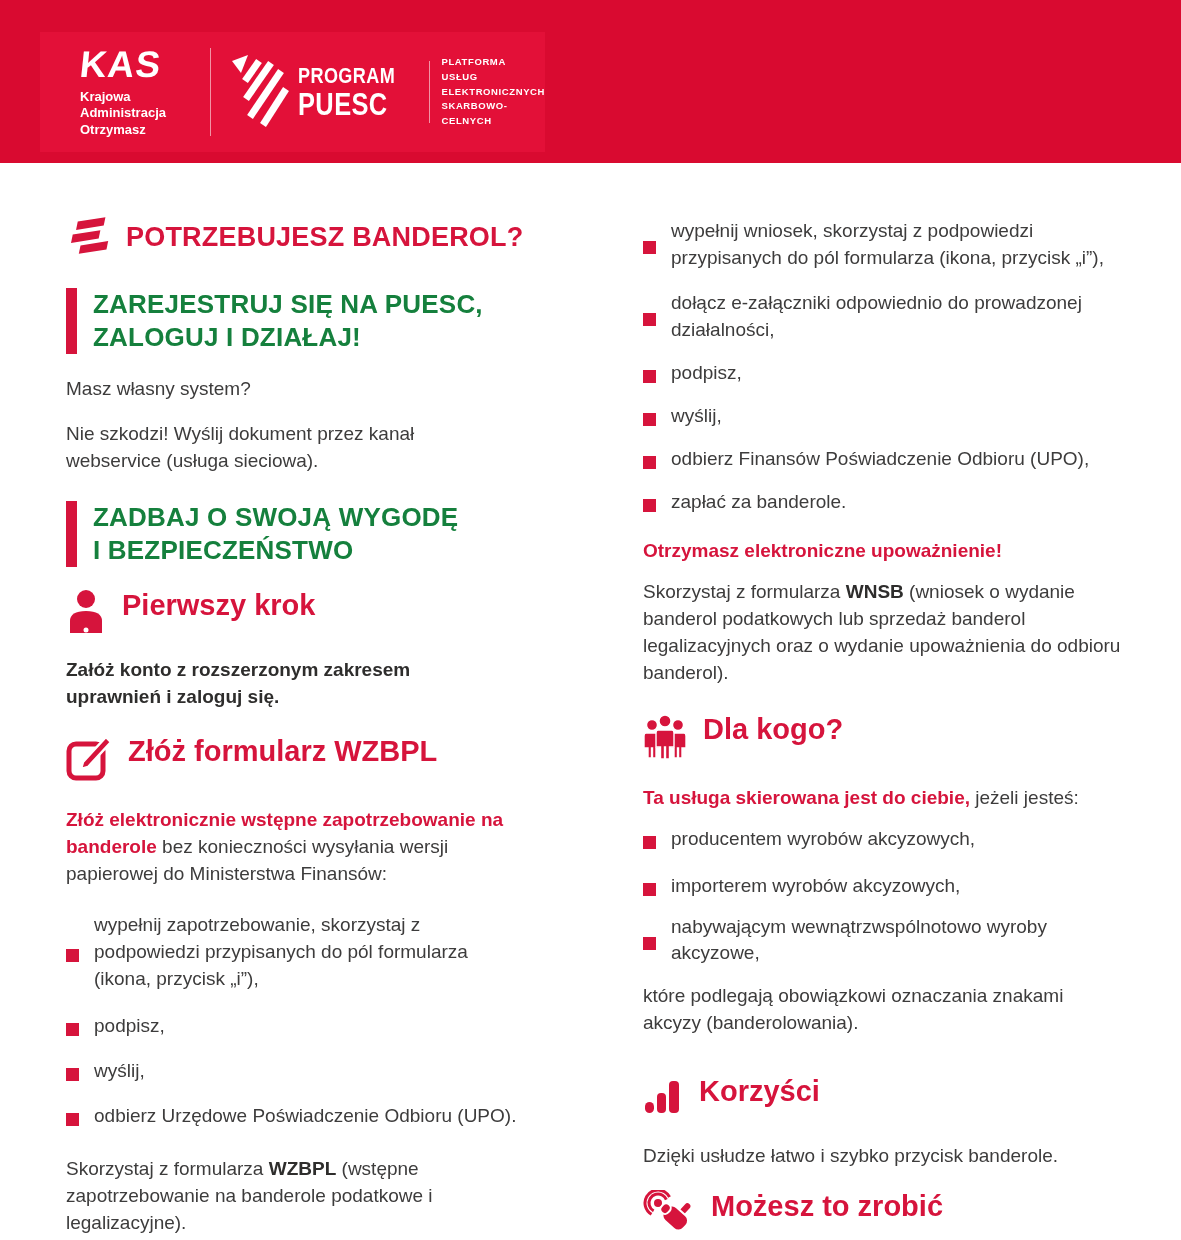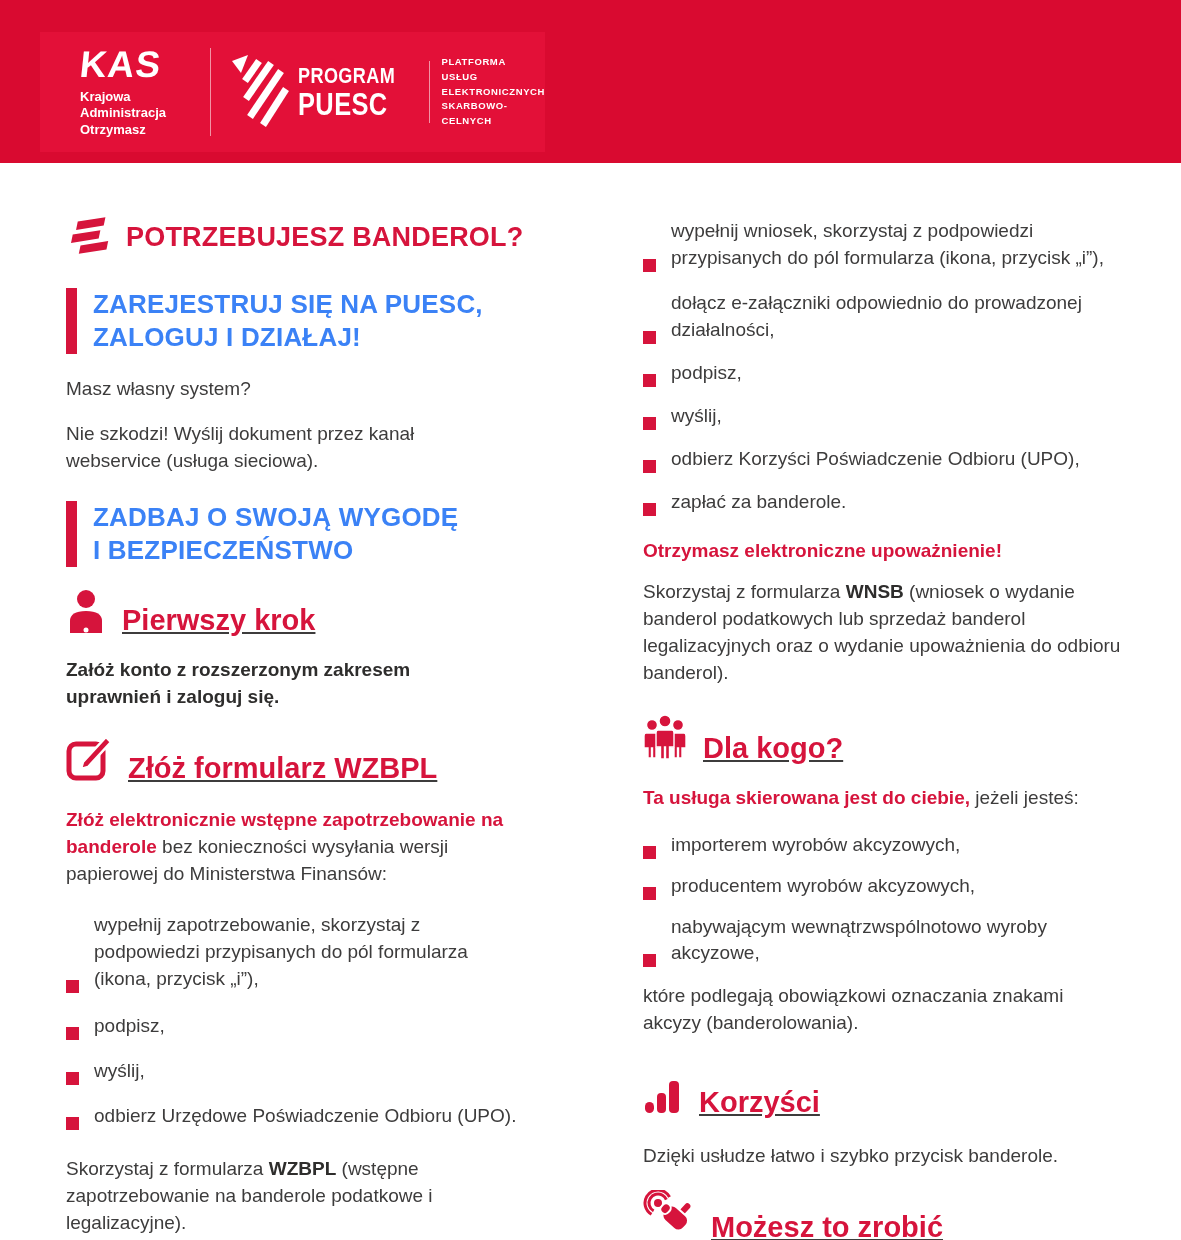--- a/index.html
+++ b/index.html
@@ -25,30 +25,30 @@
 
   
   .col{position:absolute;top:178px;}
   .col-left{left:66px;width:462px;}
   .col-right{left:643px;width:478px;}
   .h-main{display:flex;align-items:center;margin-top:38px;}
   .h-main .txt{font-size:27px;font-weight:bold;color:#d6143c;margin-left:14px;letter-spacing:.2px;}
 
   .h-bar{display:flex;margin-top:30px;}
   .h-bar .bar{width:11px;background:#d6143c;flex:0 0 auto;}
-  .h-bar .txt{margin-left:16px;font-size:26px;font-weight:bold;color:#3b82f6;line-height:1.27;letter-spacing:.2px;}
-
-  .h-icon{display:flex;align-items:flex-end;text-decoration:underline;}
+  .h-bar .txt{margin-left:16px;font-size:26px;font-weight:bold;color:#15803d;line-height:1.27;letter-spacing:.2px;}
+
+  .h-icon{display:flex;align-items:flex-start;}
   .h-icon .txt{font-size:29px;font-weight:bold;color:#d6143c;margin-left:16px;}
 
   .body-p{font-size:19px;line-height:1.42;color:#3d3c3c;}
   .lead-red{font-weight:bold;color:#d6143c;}
   .bold-dark{font-weight:bold;color:#2e2d2c;}
 
-  .bullet-row{display:flex;align-items:flex-end;}
+  .bullet-row{display:flex;align-items:center;}
   .bullet-sq{flex:0 0 auto;width:13px;height:13px;background:#d6143c;margin-top:6px;margin-right:15px;}
   .bullet-text{font-size:19px;line-height:1.42;color:#3d3c3c;}
 
   .mt40{margin-top:40px}.mt38{margin-top:38px}
   .mt26{margin-top:26px}.mt24{margin-top:24px}.mt22{margin-top:22px}.mt20{margin-top:20px}
   .mt18{margin-top:18px}.mt16{margin-top:16px}.mt14{margin-top:14px}
 </style>
 </head>
 <body>
 
@@ -188,21 +188,21 @@
     <div class="bullet-row mt16">
       <span class="bullet-sq"></span>
       <span class="bullet-text">podpisz,</span>
     </div>
     <div class="bullet-row mt16">
       <span class="bullet-sq"></span>
       <span class="bullet-text">wyślij,</span>
     </div>
     <div class="bullet-row mt16">
       <span class="bullet-sq"></span>
-      <span class="bullet-text">odbierz Korzyści Poświadczenie Odbioru (UPO),</span>
+      <span class="bullet-text">odbierz Finansów Poświadczenie Odbioru (UPO),</span>
     </div>
     <div class="bullet-row mt16">
       <span class="bullet-sq"></span>
       <span class="bullet-text">zapłać za banderole.</span>
     </div>
 
     <p class="body-p lead-red mt22" style="margin-bottom:0">Otrzymasz elektroniczne upoważnienie!</p>
 
     <p class="body-p mt14" style="margin-bottom:0">
       <span>Skorzystaj z formularza </span><span class="bold-dark">WNSB</span><span> (wniosek o wydanie banderol podatkowych lub sprzedaż banderol legalizacyjnych oraz o wydanie upoważnienia do odbioru banderol).</span>
@@ -221,27 +221,27 @@
           </g>
         </svg>
       </span>
       <span class="txt">Dla kogo?</span>
     </div>
 
     <p class="body-p mt20" style="margin-bottom:0">
       <span class="lead-red">Ta usługa skierowana jest do ciebie,</span><span> jeżeli jesteś:</span>
     </p>
 
+    <div class="bullet-row mt14">
+      <span class="bullet-sq"></span>
+      <span class="bullet-text">producentem wyrobów akcyzowych,</span>
+    </div>
     <div class="bullet-row mt20">
       <span class="bullet-sq"></span>
       <span class="bullet-text">importerem wyrobów akcyzowych,</span>
-    </div>
-    <div class="bullet-row mt14">
-      <span class="bullet-sq"></span>
-      <span class="bullet-text">producentem wyrobów akcyzowych,</span>
     </div>
     <div class="bullet-row mt14">
       <span class="bullet-sq"></span>
       <span class="bullet-text">nabywającym wewnątrzwspólnotowo wyroby akcyzowe,</span>
     </div>
 
     <p class="body-p mt16" style="margin-bottom:0">które podlegają obowiązkowi oznaczania znakami akcyzy (banderolowania).</p>
 
     <div class="h-icon mt38">
       <span>

